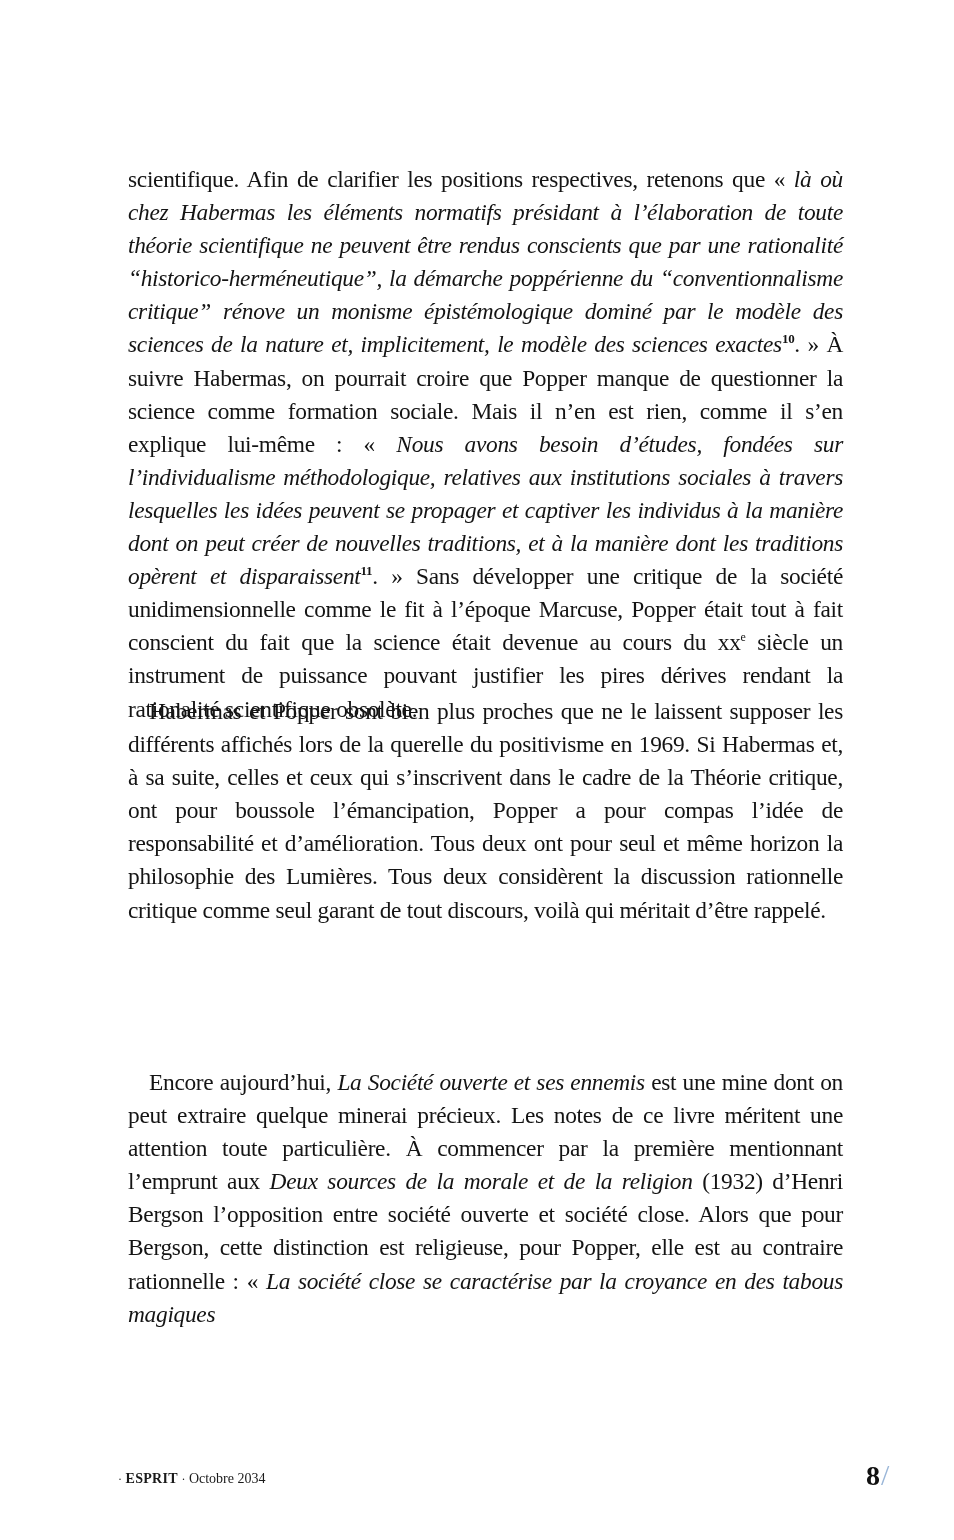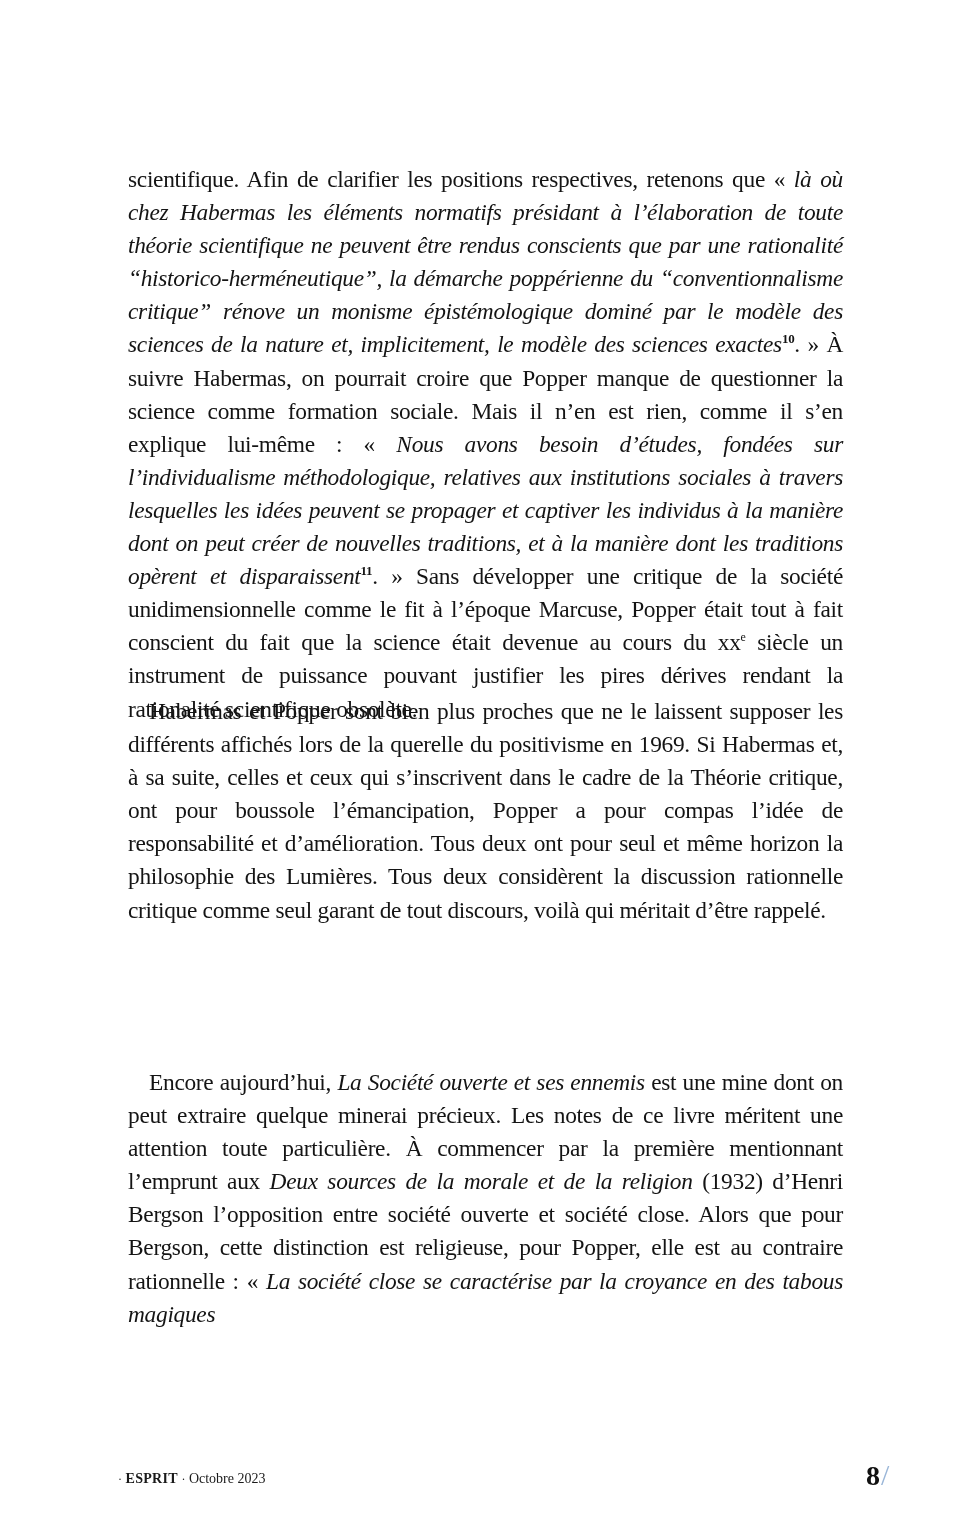--- a/index.html
+++ b/index.html
@@ -48,20 +48,20 @@
 
   <p class="col body-text indent" id="block2">Habermas et Popper sont bien plus proches que ne le laissent supposer les différents affichés lors de la querelle du positivisme en 1969. Si Habermas et, à sa suite, celles et ceux qui s’inscrivent dans le cadre de la Théorie critique, ont pour boussole l’émancipation, Popper a pour compas l’idée de responsabilité et d’amélioration. Tous deux ont pour seul et même horizon la philosophie des Lumières. Tous deux considèrent la discussion rationnelle critique comme seul garant de tout discours, voilà qui méritait d’être rappelé.</p>
 
 
   <p class="col body-text indent" id="block3"><span>Encore aujourd’hui, </span><i>La Société ouverte et ses ennemis</i><span> est une mine dont on peut extraire quelque minerai précieux. Les notes de ce livre méritent une attention toute particulière. À commencer par la première mentionnant l’emprunt aux </span><i>Deux sources de la morale et de la religion</i><span> (1932) d’Henri Bergson l’opposition entre société ouverte et société close. Alors que pour Bergson, cette distinction est religieuse, pour Popper, elle est au contraire rationnelle : « </span><i>La société close se caractérise par la croyance en des tabous magiques</i></p>
 
   <div class="footer-left">
     <span class="dot">·</span>
     <span class="brand">ESPRIT</span>
     <span class="dot">·</span>
-    <span>Octobre 2023</span>
+    <span>Octobre 2034</span>
   </div>
 
   <div class="footer-right">
     <span>8</span><span class="slash">/</span>
   </div>
 
 </div>
 
 </body></html>

